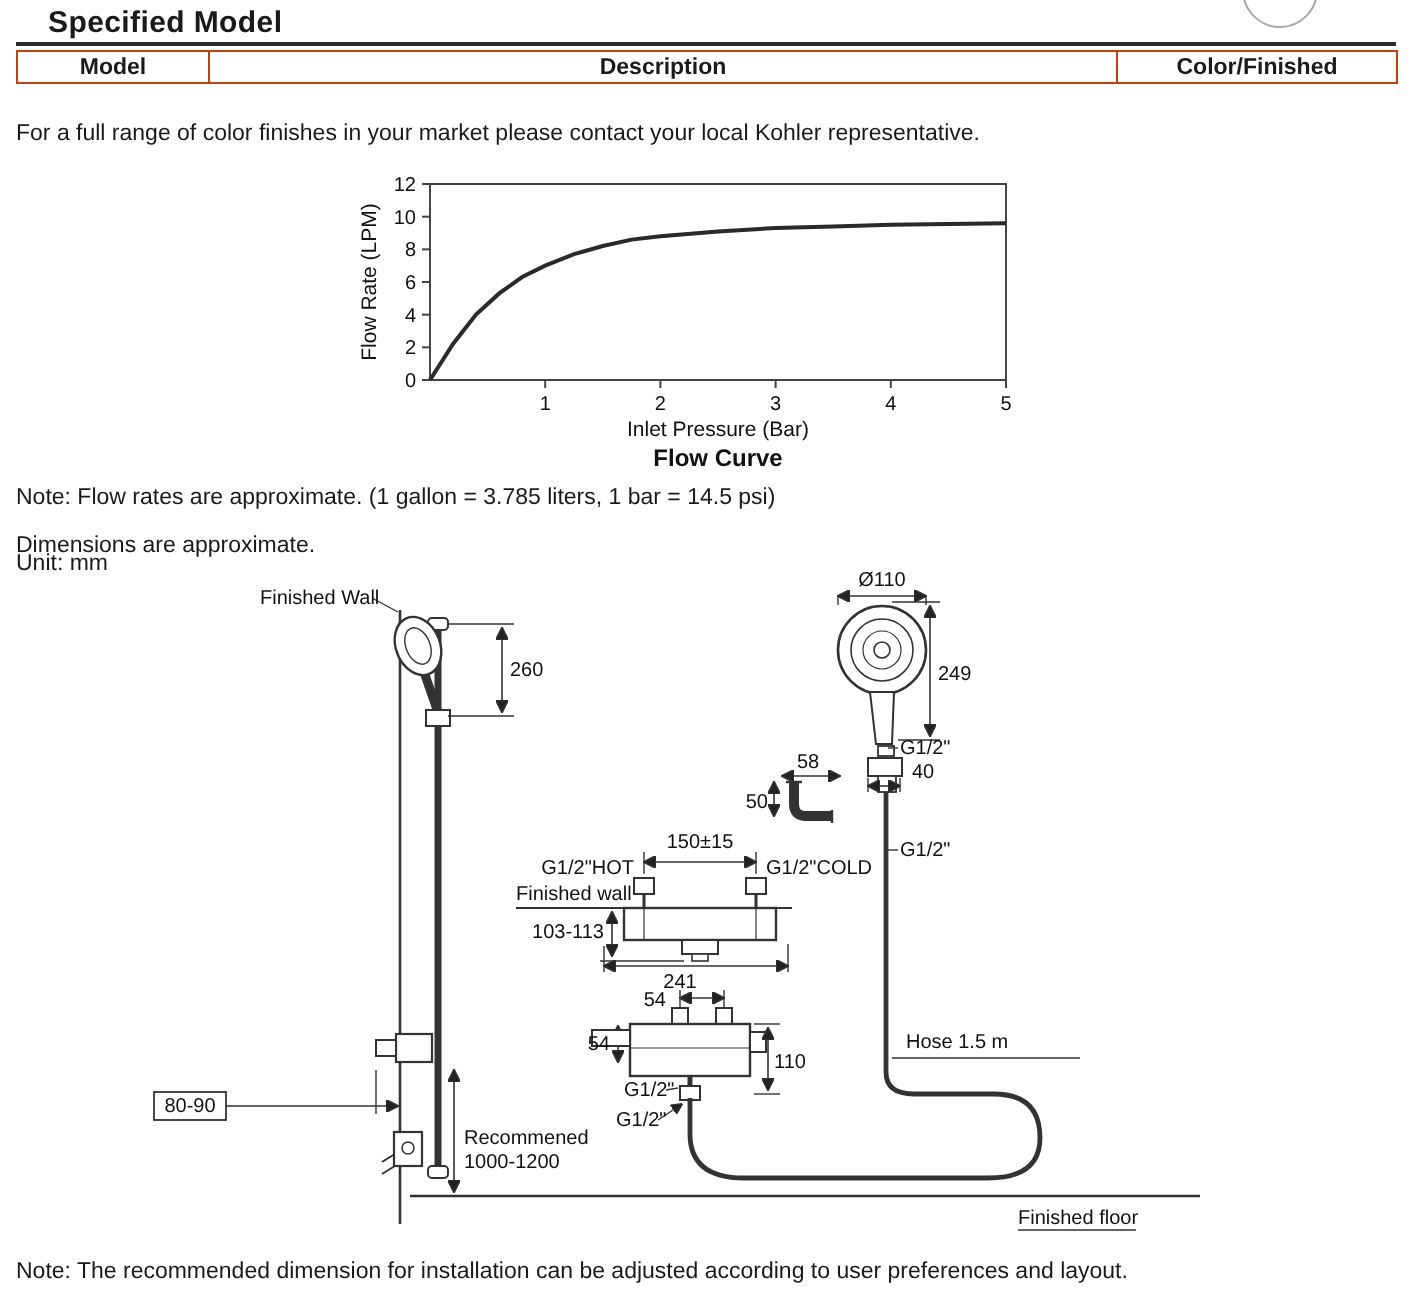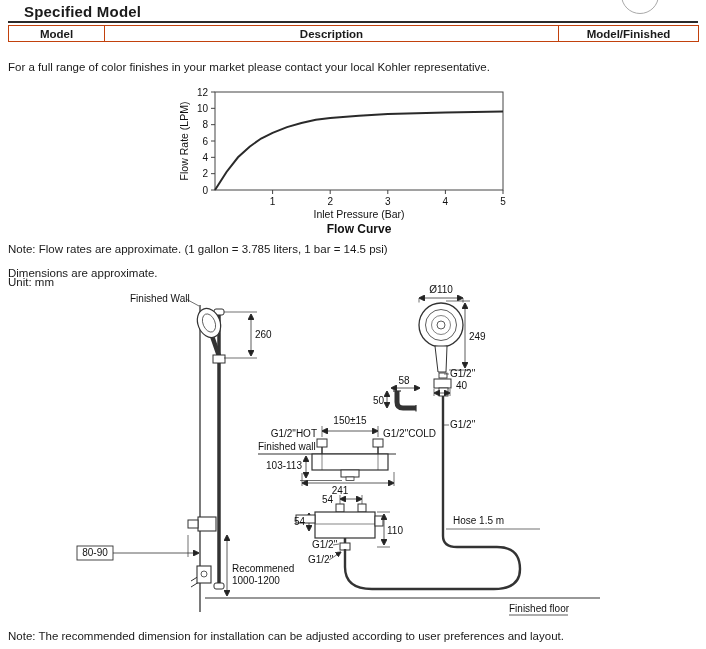--- a/index.html
+++ b/index.html
@@ -41,21 +41,21 @@
 <table class="spec">
   <colgroup>
       <col style="width:96px">
       <col style="width:454px">
       <col style="width:140px">
     </colgroup>
   <tbody>
       <tr>
     <th>Model</th>
     <th>Description</th>
-    <th>Model/Finished</th>
+    <th>Color/Finished</th>
   </tr>
 </tbody>
   </table>
 
 <div class="note contact-note">For a full range of color finishes in your market please contact your local Kohler representative.</div>
 
 <svg id="flow-chart" width="360" height="152" viewBox="0 0 360 152">
     <rect x="55" y="7" width="288" height="98" fill="none" stroke="#444" stroke-width="1"></rect>
     <line x1="51" y1="105" x2="55" y2="105" stroke="#444" stroke-width="1"></line>
     <text class="tick" x="48" y="108.5" text-anchor="end">0</text>

